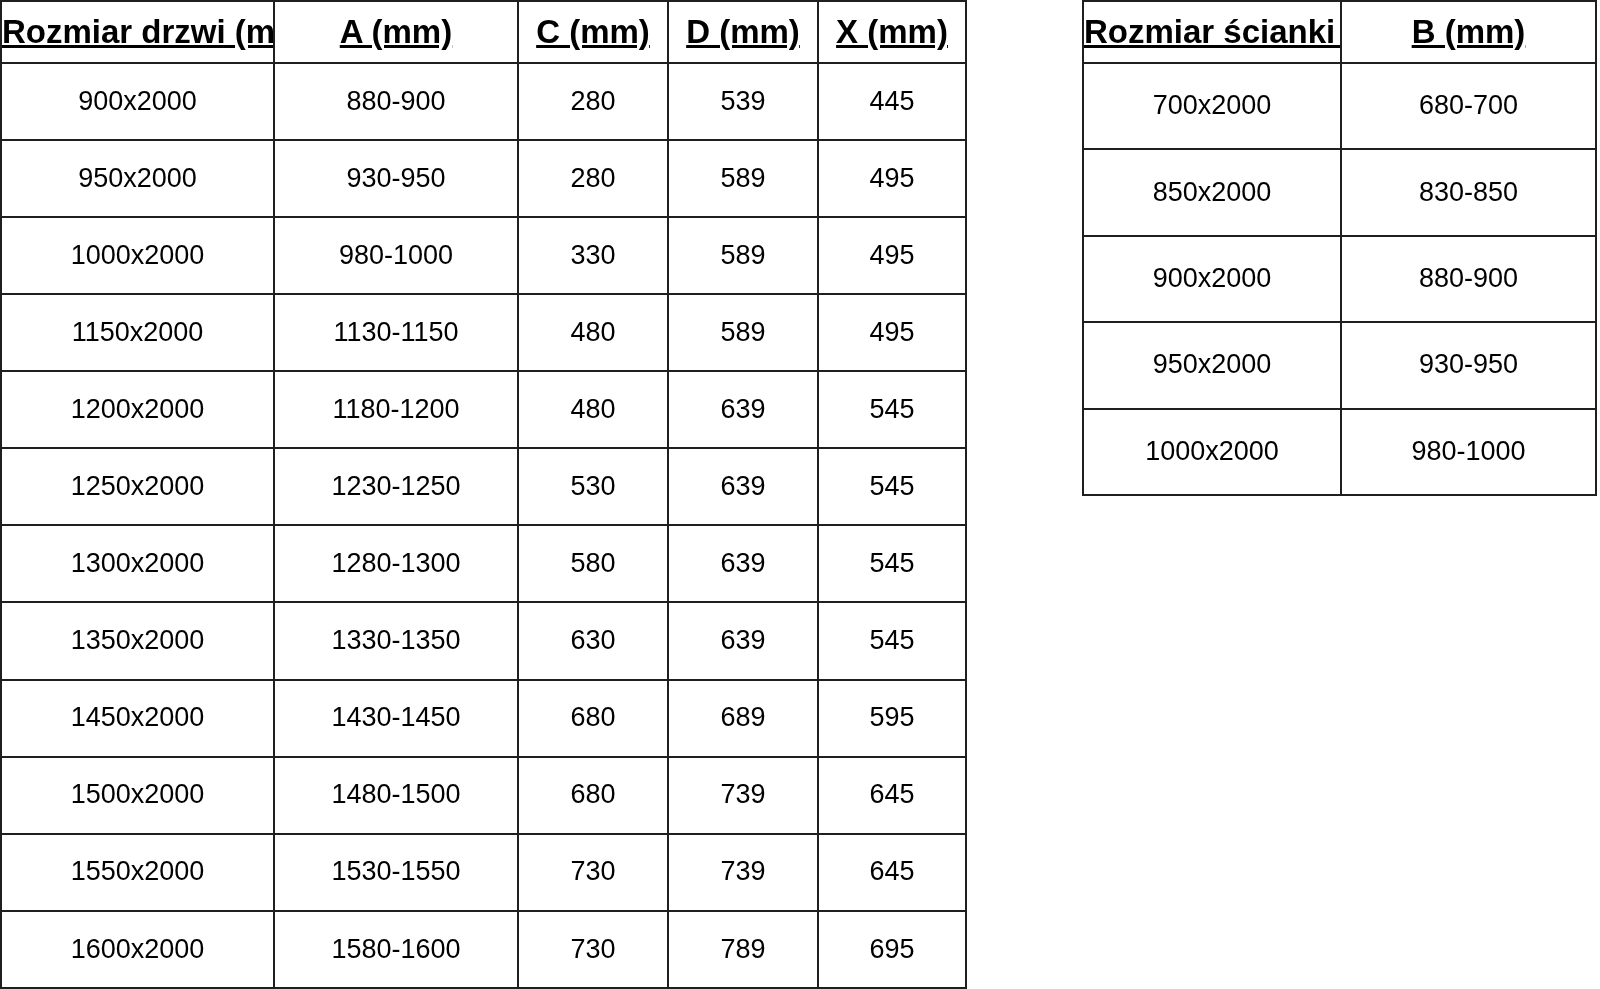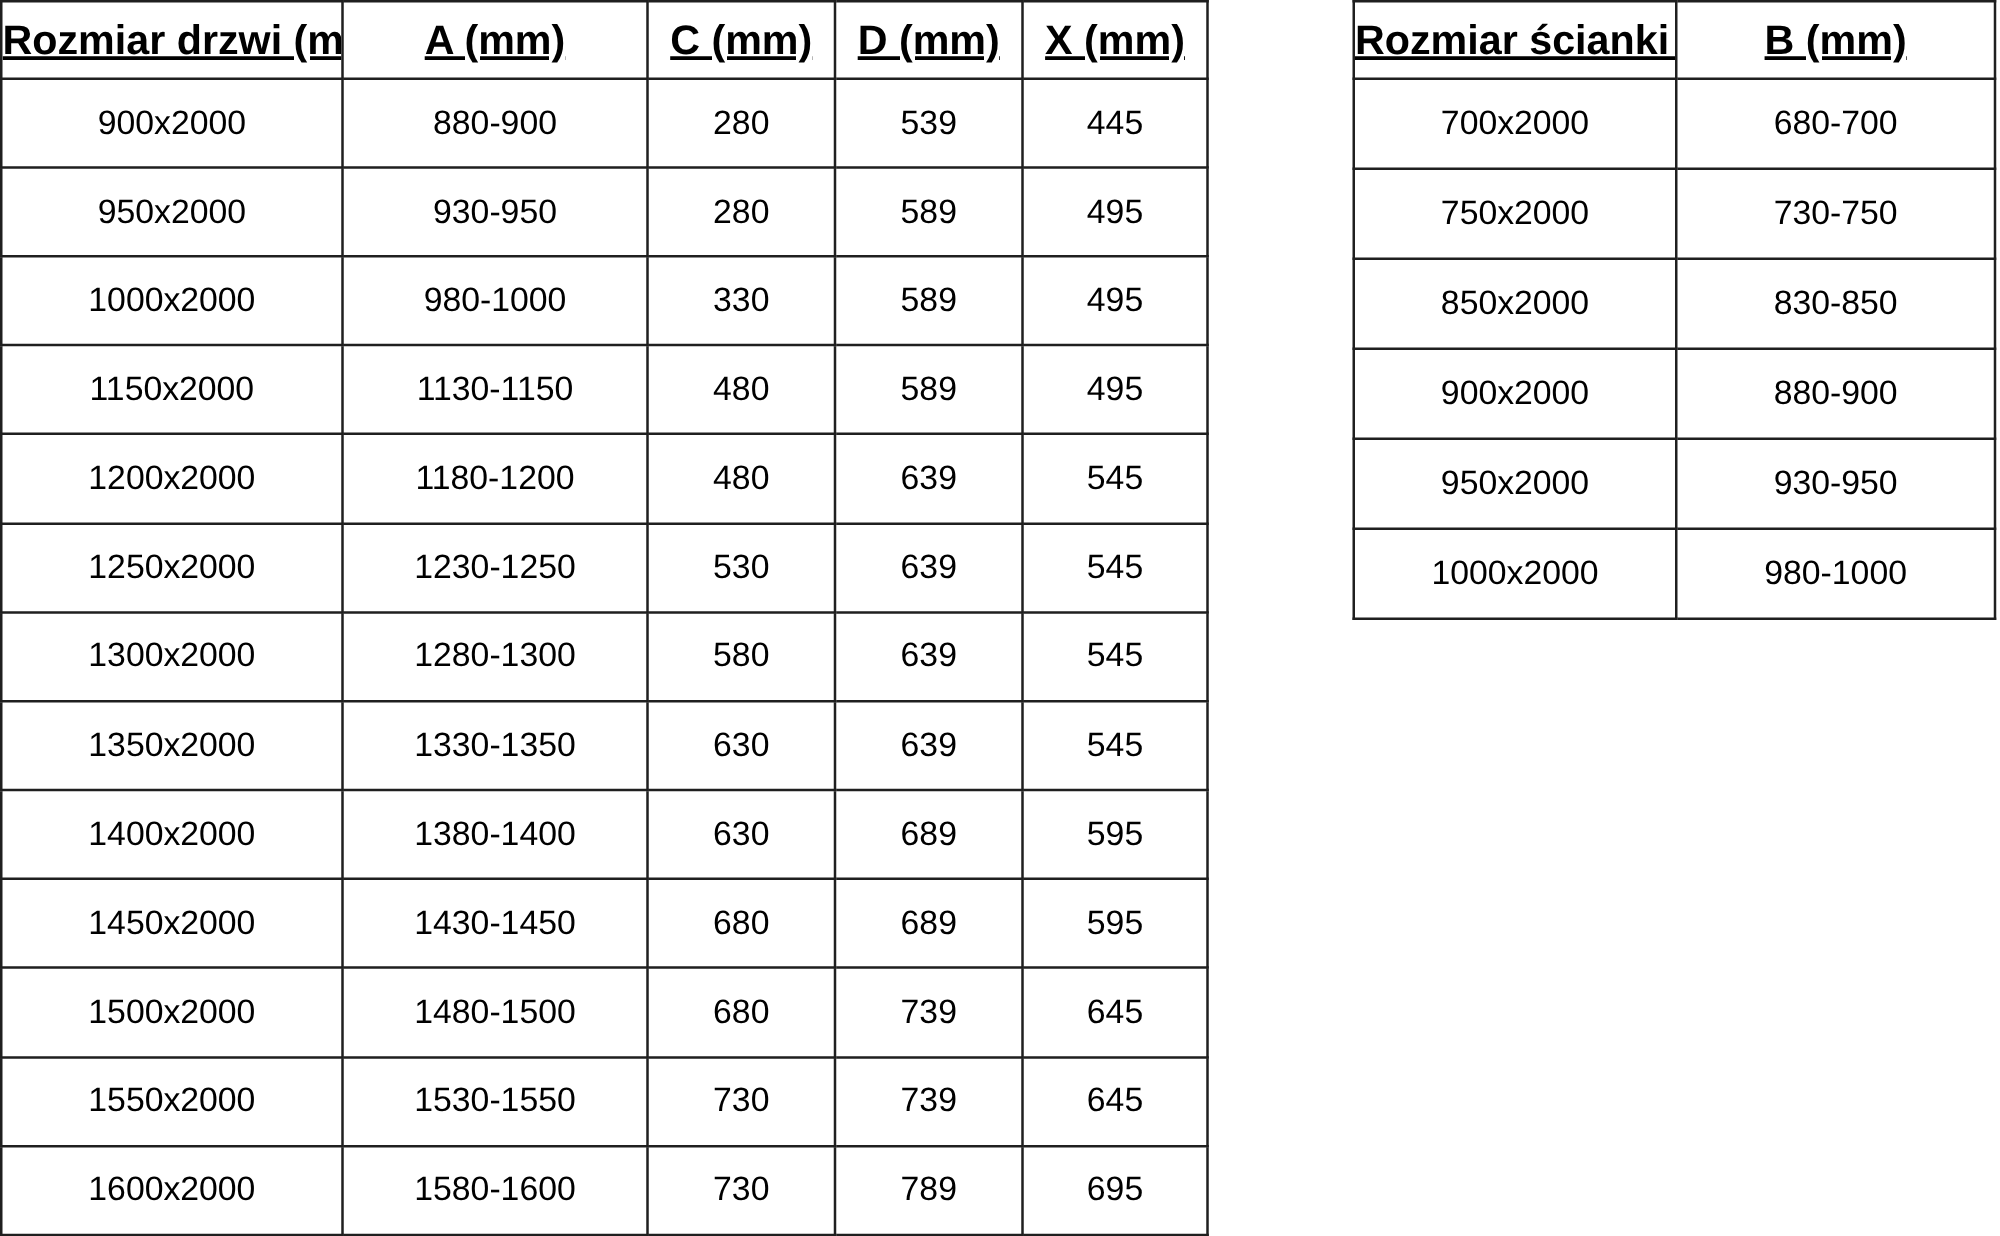--- a/index.html
+++ b/index.html
@@ -126,27 +126,20 @@
           <td>545</td>
         </tr>
         <tr>
           <td>1350x2000</td>
           <td>1330-1350</td>
           <td>630</td>
           <td>639</td>
           <td>545</td>
         </tr>
         <tr>
-          <td>1400x2000</td>
-          <td>1380-1400</td>
-          <td>630</td>
-          <td>689</td>
-          <td>595</td>
-        </tr>
-        <tr>
           <td>1450x2000</td>
           <td>1430-1450</td>
           <td>680</td>
           <td>689</td>
           <td>595</td>
         </tr>
         <tr>
           <td>1500x2000</td>
           <td>1480-1500</td>
           <td>680</td>
@@ -180,24 +173,20 @@
           <th>Rozmiar ścianki (mm)</th>
           <th>B (mm)</th>
         </tr>
     </thead>
     <tbody>
         <tr>
           <td>700x2000</td>
           <td>680-700</td>
         </tr>
         <tr>
-          <td>750x2000</td>
-          <td>730-750</td>
-        </tr>
-        <tr>
           <td>850x2000</td>
           <td>830-850</td>
         </tr>
         <tr>
           <td>900x2000</td>
           <td>880-900</td>
         </tr>
         <tr>
           <td>950x2000</td>
           <td>930-950</td>

